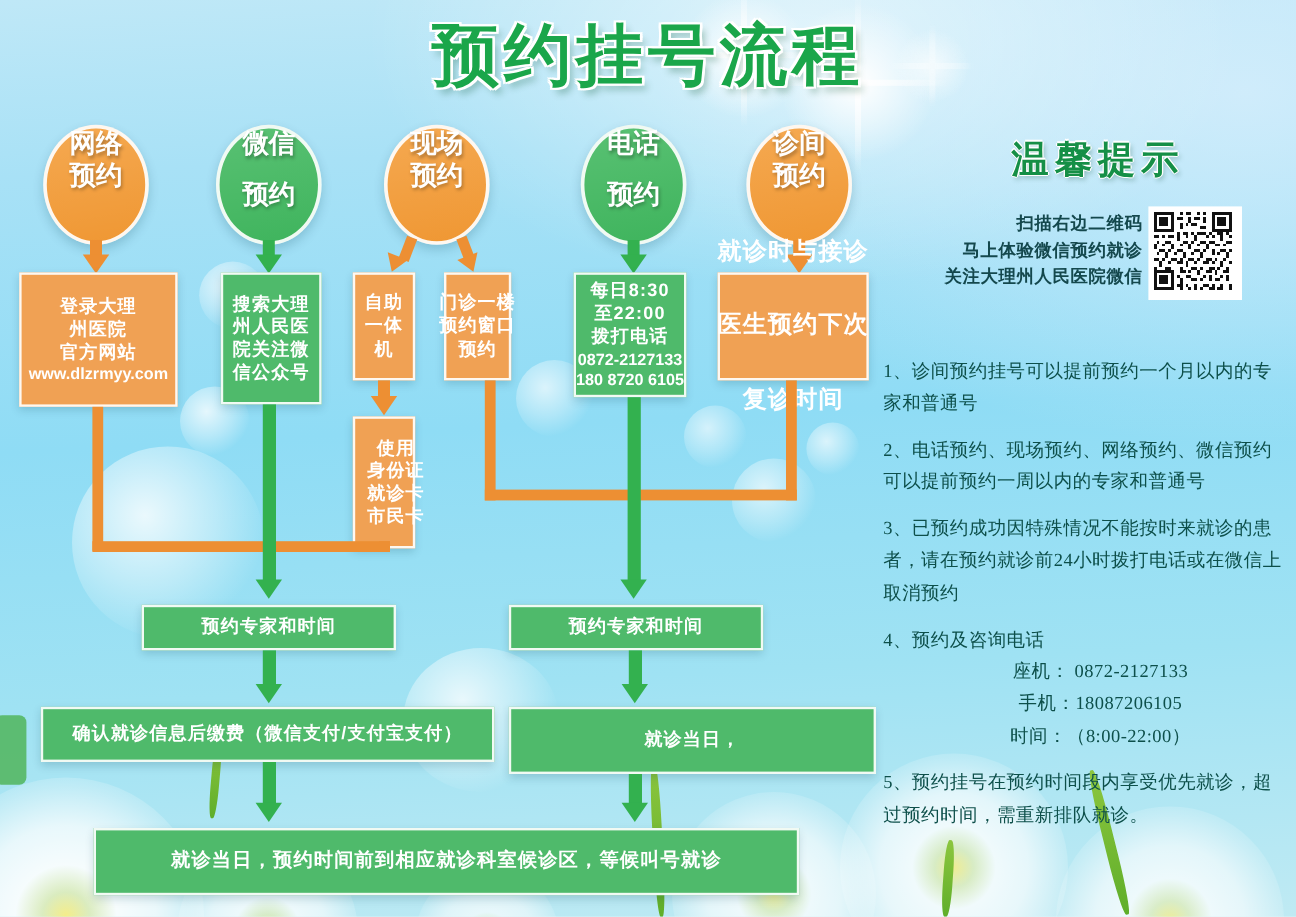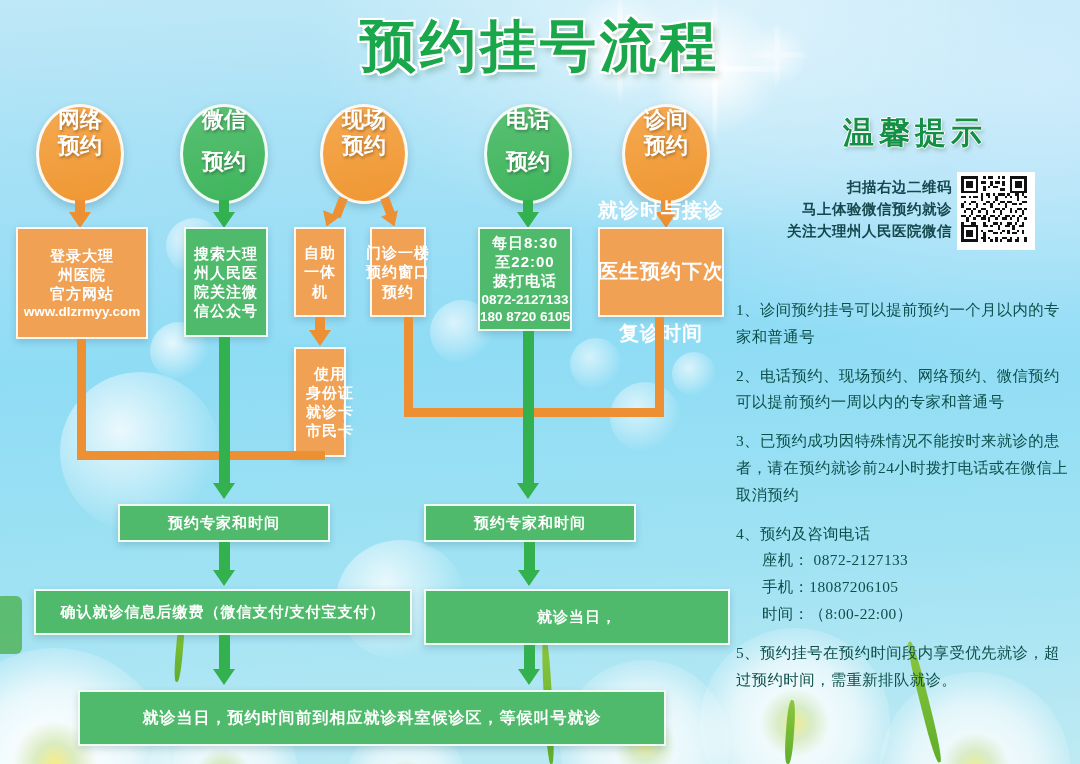--- a/index.html
+++ b/index.html
@@ -106,21 +106,21 @@
   .qr{
     position:absolute;left:957px;top:172px;width:74px;height:74px;background:#fff;padding:2px;
   }
   .qr svg{display:block;}
   .tips-list{
     position:absolute;left:736px;top:255px;width:336px;
     font-family:"Liberation Serif","DejaVu Serif",serif;
     font-size:15.4px;line-height:1.74;color:#0d4f4a;letter-spacing:.4px;margin-top:42px;
   }
   .tip{margin-bottom:12px;}
-  .tip .sub{padding-left:26px;white-space:pre;}
+  .tip .sub{padding-left:26px;white-space:pre;text-align:center;}
 </style>
 </head>
 <body>
 
 <div id="poster">
 
   <div class="sparkle" style="left:560px;top:-14px;width:120px;height:120px;"></div>
   <div class="sparkle" style="left:640px;top:-6px;width:150px;height:150px;"></div>
   <div class="sparkle" style="left:742px;top:20px;width:70px;height:70px;opacity:.7;"></div>
 

